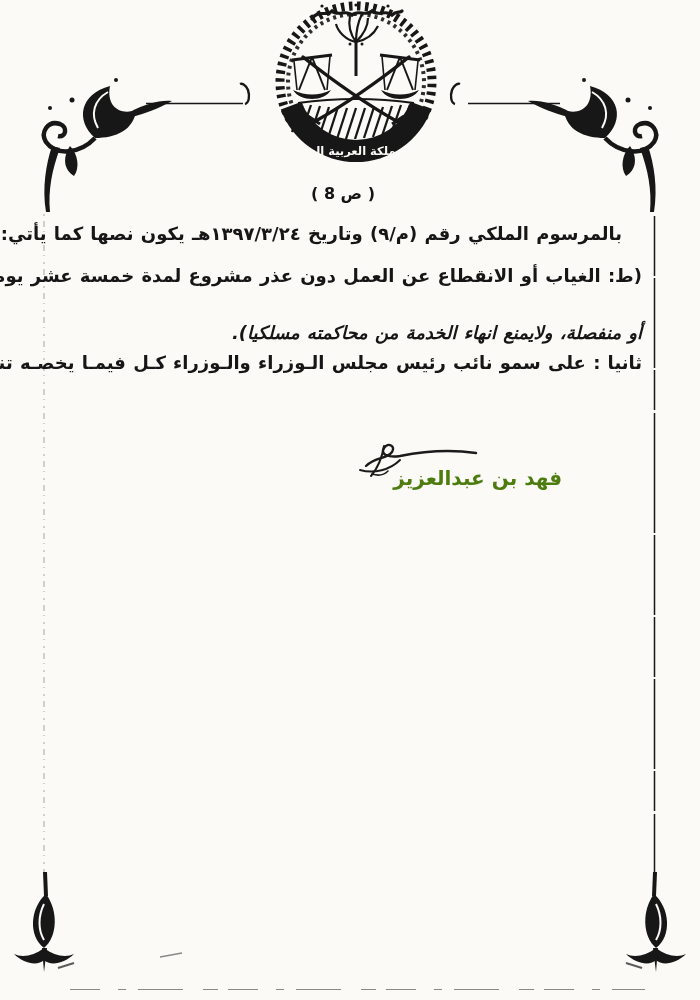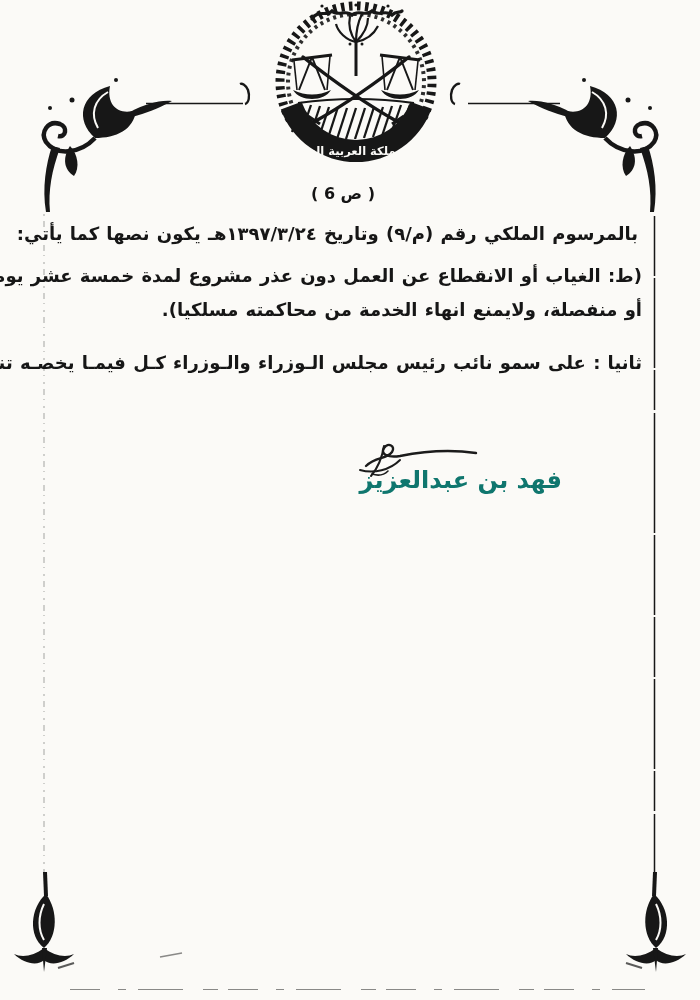--- a/index.html
+++ b/index.html
@@ -13,21 +13,21 @@
     position:absolute;direction:rtl;text-align:right;white-space:nowrap;
     font-size:18px;font-weight:700;line-height:30px;color:#161616;
     letter-spacing:.2px;word-spacing:1px;
   }
   .page-marker{
     position:absolute;left:0;right:14px;top:184px;text-align:center;
     direction:rtl;font-size:16px;font-weight:700;letter-spacing:2px;color:#141414;
   }
   .sig-name{
     position:absolute;top:466px;right:138px;direction:rtl;white-space:nowrap;
-    font-size:24px;font-weight:700;color:#0f766e;
+    font-size:20px;font-weight:700;color:#4d7c0f;
   }
   .ink{fill:#171717;}
   .inkline{stroke:#171717;fill:none;}
 </style>
 </head>
 <body>
 
 <div class="page">
 
   <svg class="deco" width="700" height="1000" viewBox="0 0 700 1000">
@@ -145,22 +145,22 @@
     </g>
 
     <g stroke="#1b1b1b" fill="none" stroke-linecap="round">
       <path stroke-width="2.4" d="M366,466 c10,-10 20,-6 26,-14 c4,-6 -4,-10 -8,-4 c-4,6 4,10 16,8 c20,-4 48,-7 76,-3"></path>
       <path stroke-width="2" d="M360,470 c14,4 30,0 40,-10"></path>
       <path stroke-width="2" d="M384,446 c-2,12 -7,23 -13,30"></path>
       <path stroke-width="1.6" d="M372,474 c6,2 12,1 16,-3"></path>
     </g>
   </svg>
 
-  <div class="page-marker">( ص 6 )</div>
+  <div class="page-marker">( ص 8 )</div>
 
-  <div class="textline" style="top:219px;right:62px;">بالمرسوم الملكي رقم (م/٩) وتاريخ ١٣٩٧/٣/٢٤هـ يكون نصها كما يأتي:</div>
+  <div class="textline" style="top:219px;right:78px;">بالمرسوم الملكي رقم (م/٩) وتاريخ ١٣٩٧/٣/٢٤هـ يكون نصها كما يأتي:</div>
   <div class="textline" style="top:261px;right:58px;">(ط: الغياب أو الانقطاع عن العمل دون عذر مشروع لمدة خمسة عشر يومـا متصلـة</div>
-  <div class="textline" style="top:295px;right:58px;">أو منفصلة، ولايمنع انهاء الخدمة من محاكمته مسلكيا).</div>
+  <div class="textline" style="top:318px;right:58px;font-style:italic;">أو منفصلة، ولايمنع انهاء الخدمة من محاكمته مسلكيا).</div>
   <div class="textline" style="top:348px;right:58px;">ثانيا : على سمو نائب رئيس مجلس الـوزراء والـوزراء كـل فيمـا يخصـه تنفيـذ</div>
 
   <div class="sig-name">فهد بن عبدالعزيز</div>
 
 </div>
 
 </body></html>

